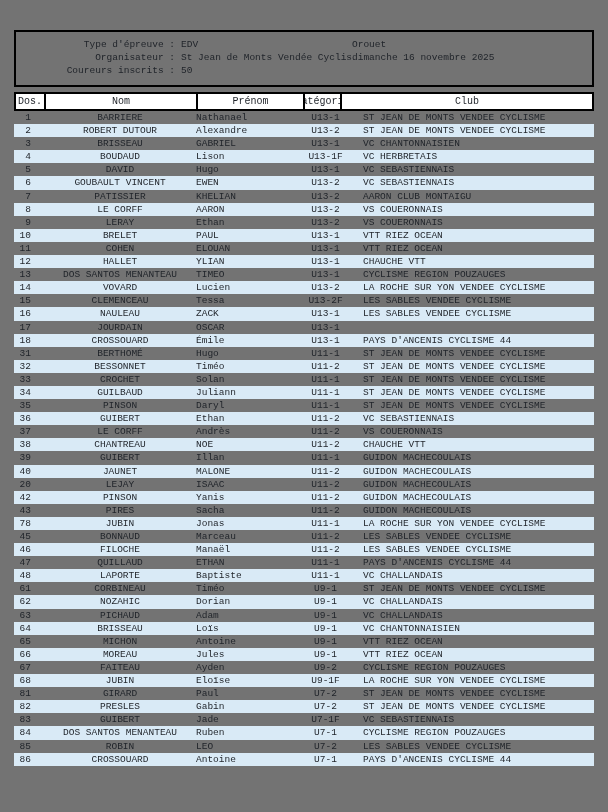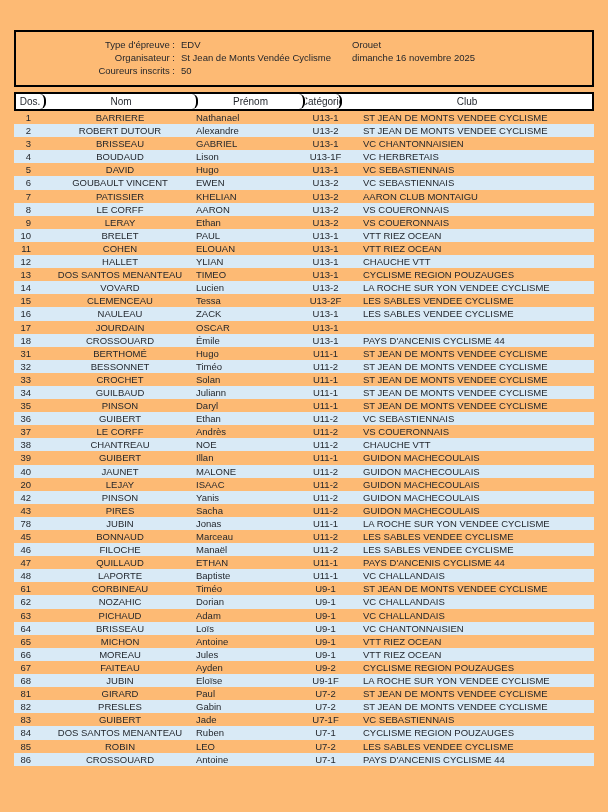--- a/index.html
+++ b/index.html
@@ -1,18 +1,18 @@
 <!DOCTYPE html>
 <html><head>
 <meta charset="utf-8">
 <style>
   html,body { margin:0; padding:0; background:#fff; }
   .page {
-    position:relative; width:608px; height:812px; background:#fdba74;
-    font-family:Liberation Sans, sans-serif; color:#1f2329; overflow:hidden;
+    position:relative; width:608px; height:812px; background:#737373;
+    font-family:Liberation Mono, monospace; color:#1f2329; overflow:hidden;
   }
   
   .header-box {
     position:absolute; left:14px; top:30px; width:580px; height:57px;
     border:2px solid #000; box-sizing:border-box; padding-top:6px;
     font-size:9.5px; line-height:13px;
   }
   .hline { white-space:nowrap; }
   .hlabel { display:inline-block; width:159px; text-align:right; }
   .hval { margin-left:6px; }
@@ -22,21 +22,21 @@
   }
   
   .thead {
     position:absolute; left:14px; top:92px; width:580px; height:19px;
     border:2px solid #000; box-sizing:border-box; display:flex;
     background:#fff; font-size:10px;
   }
   .hcell {
     box-sizing:border-box; border-right:2px solid #000;
     display:flex; align-items:center; justify-content:center;
-    overflow:hidden; white-space:nowrap;border-radius:6px;
+    overflow:hidden; white-space:nowrap;
   }
   .hc-dos { width:30px; }
   .hc-nom { width:152px; }
   .hc-pre { width:107px; }
   .hc-cat { width:37px; }
   .hc-club { flex:1; border-right:none; }
   
   .rows { position:absolute; left:14px; top:111px; width:580px; }
   .trow { display:flex; height:13.1px; line-height:13.2px; font-size:9.5px; }
   .trow.stripe { background:#d9eaf6; }

